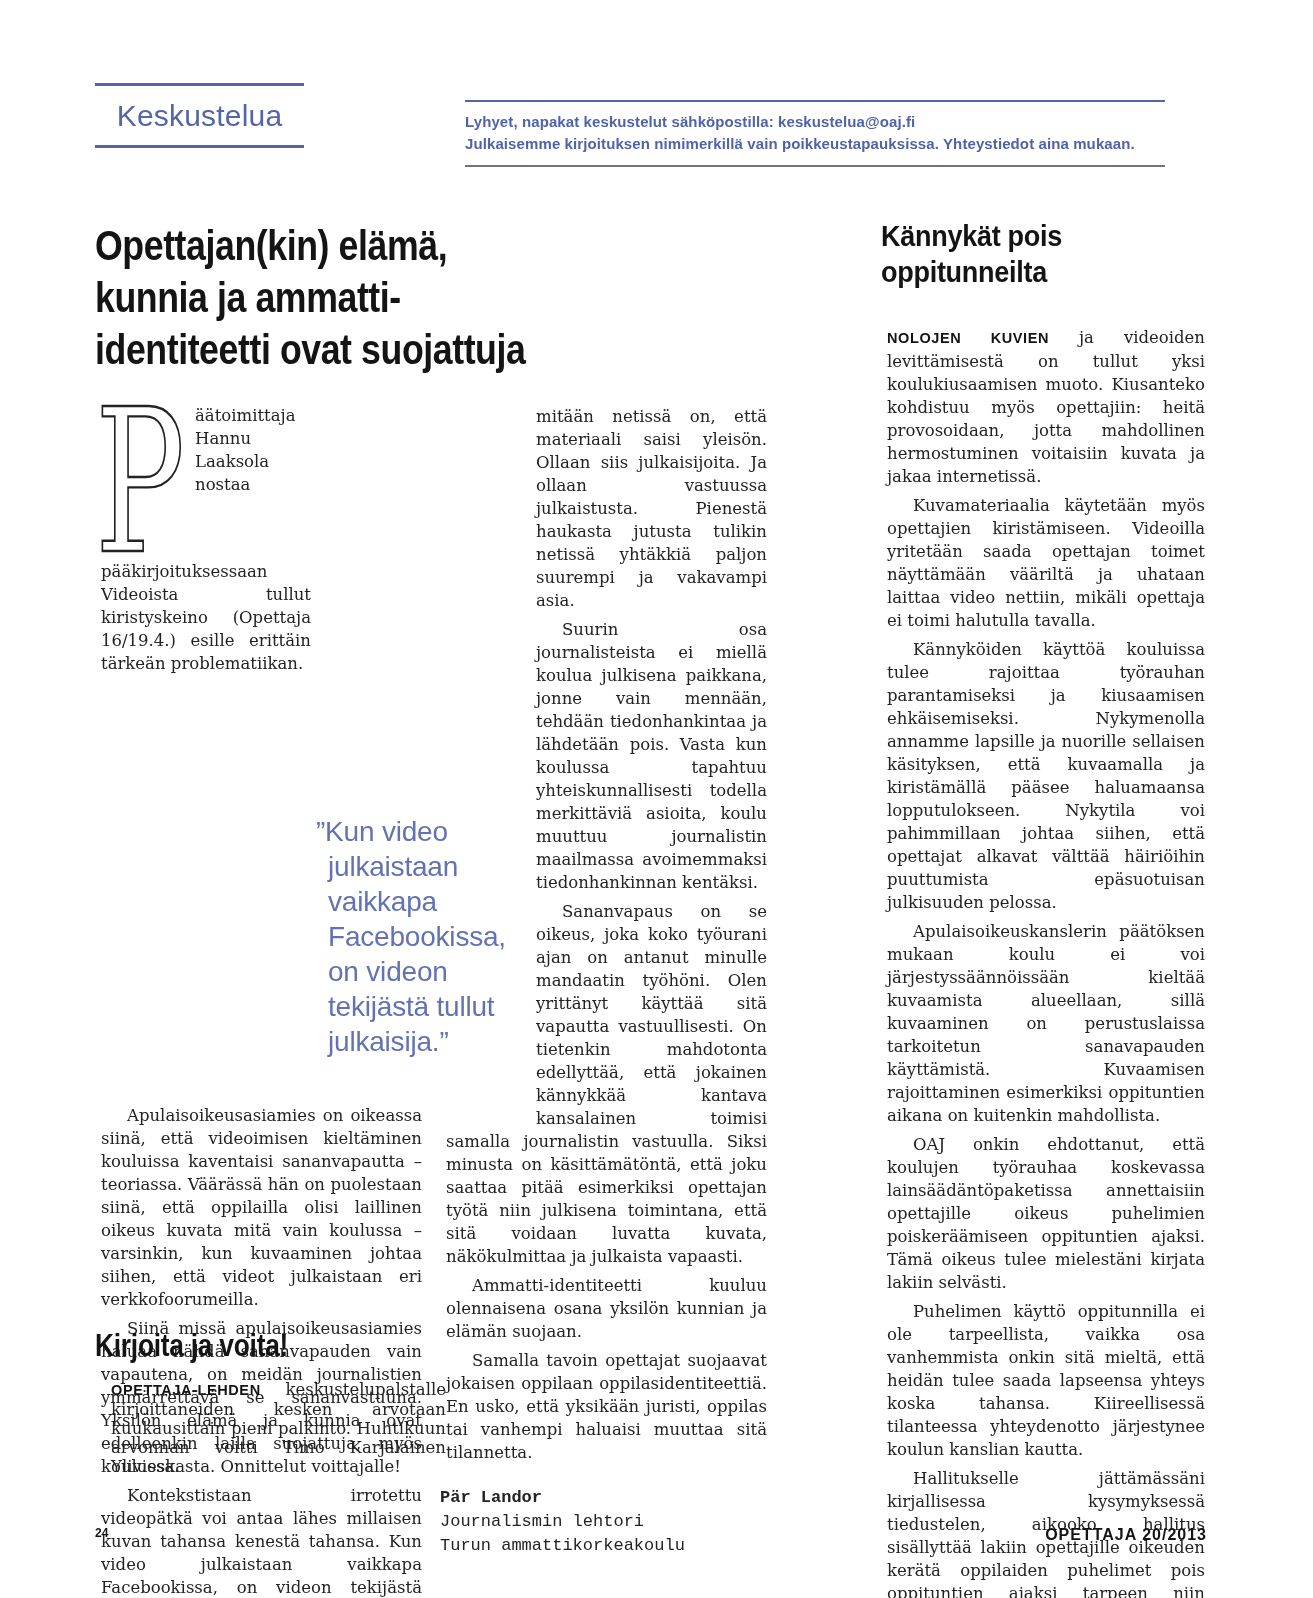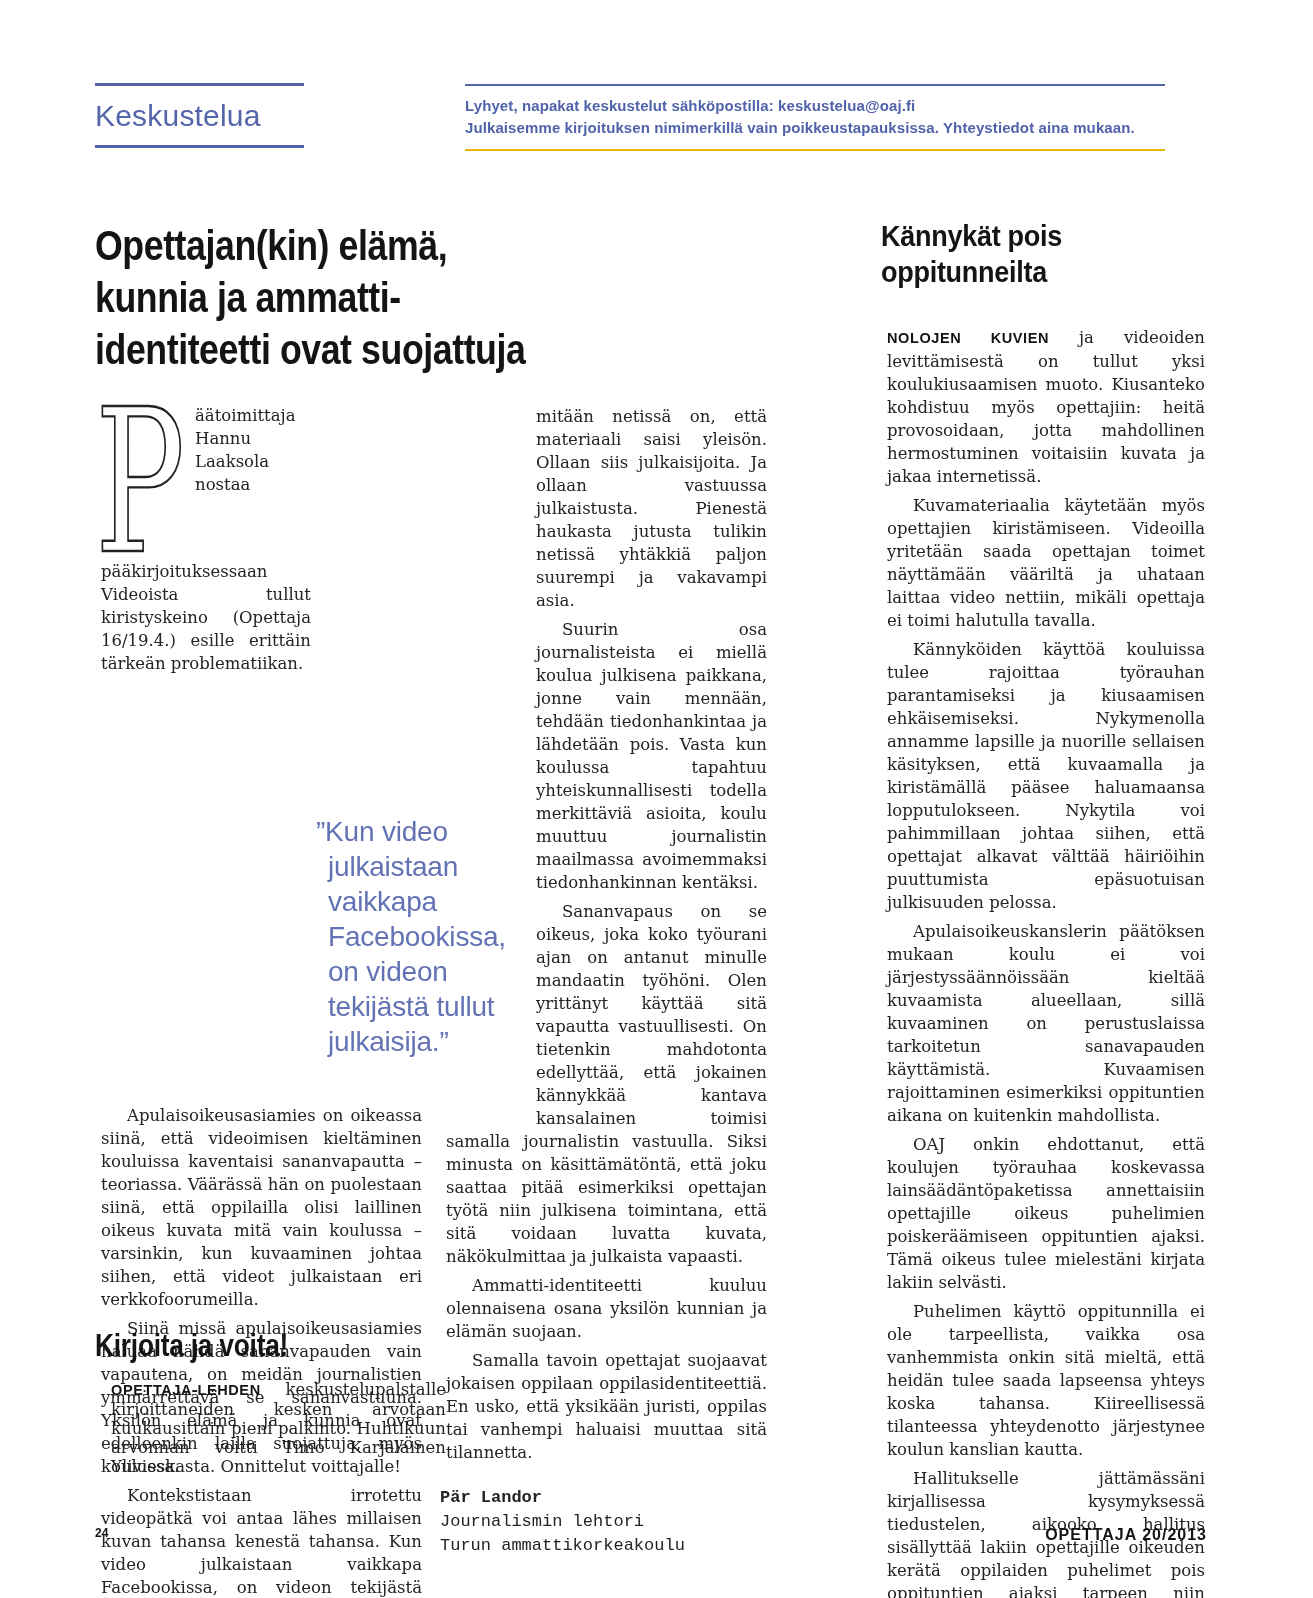--- a/index.html
+++ b/index.html
@@ -6,29 +6,29 @@
   body{
     width:1313px;height:1598px;position:relative;background:#ffffff;
     font-family:"DejaVu Serif", serif;color:#232323;overflow:hidden;
   }
   .page{position:absolute;inset:0;}
 
   
   .mast-left{
     position:absolute;left:95px;top:83px;width:209px;
     border-top:3px solid #5465a9;border-bottom:3px solid #5465a9;
-    padding:13px 0 12px;text-align:left;
+    padding:13px 0 12px;text-align:center;
   }
   .mast-label{
     font-family:"Liberation Sans", sans-serif;font-size:30px;font-weight:400;
     color:#5465a9;letter-spacing:0.2px;
   }
   .mast-right{
-    position:absolute;left:465px;top:84px;width:700px;
-    border-top:2px solid #5465a9;border-bottom:2px solid #eab308;
+    position:absolute;left:465px;top:100px;width:700px;
+    border-top:2px solid #5465a9;border-bottom:2px solid #737373;
     padding:9px 0 10px;
   }
   .mast-right div{
     font-family:"Liberation Sans", sans-serif;font-size:15px;font-weight:700;
     color:#5063aa;line-height:22px;letter-spacing:0.1px;
   }
 
   
   .main-title{
     position:absolute;left:95px;top:220px;margin:0;width:760px;

